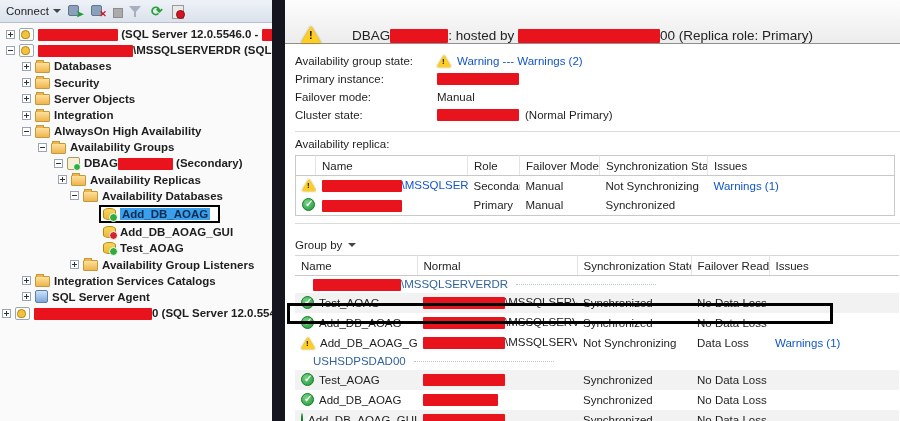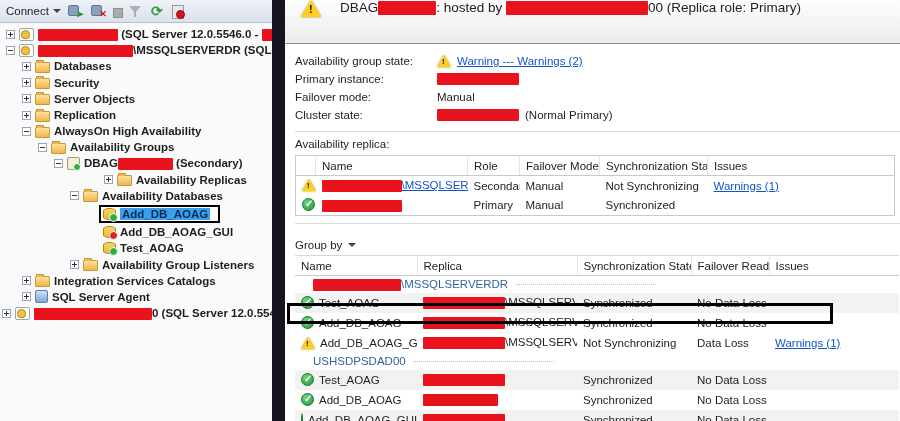--- a/index.html
+++ b/index.html
@@ -47,34 +47,34 @@
   .agent-icon { flex:0 0 13px; width:13px; height:13px; background:linear-gradient(#cfe3f6,#7da7d9); border:1px solid #5a7eae; border-radius:2px; }
 
   .sel-box { display:inline-flex; align-items:center; border:2px solid #000; padding:1px 8px 1px 2px; background:#fff; }
   .sel-label { background:#3aa0ee; color:#0a2c4e; padding:0 2px; margin-left:4px; }
 
   
   .v-divider { width:13px; height:421px; background:#14151e; flex:0 0 13px; }
 
   
   .dashboard { flex:1; height:421px; background:#fff; overflow:hidden; }
-  .dash-header { height:44px; display:flex; align-items:flex-start; gap:19px; padding-left:16px;
+  .dash-header { height:44px; display:flex; align-items:flex-end; gap:31px; padding-left:16px;
     background:linear-gradient(#fdfdfd,#ececec); border-bottom:1px solid #8f8f8f; }
   .dash-title { font-size:13.5px; color:#222; }
 
   .warn-tri { position:relative; display:inline-block; width:0; height:0;
     border-left:10px solid transparent; border-right:10px solid transparent; border-bottom:17px solid #ffce21;
     filter:drop-shadow(0 0 1px #a98a00); }
   .warn-tri:after { content:"!"; position:absolute; left:-2px; top:3px; font-size:11px; font-weight:bold; color:#111; }
   .warn-tri.small { border-left-width:7px; border-right-width:7px; border-bottom-width:12px; }
   .warn-tri.small:after { left:-2px; top:2px; font-size:8px; }
   .ok-circle { display:inline-block; width:13px; height:13px; border-radius:50%; background:radial-gradient(circle at 35% 30%, #6fd47f, #23973a); border:1px solid #1a7a2c; position:relative; }
   .ok-circle:after { content:"\2713"; position:absolute; left:2px; top:-1px; color:#fff; font-size:10px; font-weight:bold; }
 
-  a.lnk { color:#1155cc; text-decoration:underline; cursor:pointer; }
+  a.lnk { color:#1155cc; cursor:pointer; }
 
   .dash-body { padding:8px 0 0 10px; }
   .field-row { display:flex; align-items:center; height:18px; }
   .field-label { width:142px; flex:0 0 142px; }
   .field-val { display:flex; align-items:center; gap:6px; }
 
   .section { border-top:1px solid #dcdcdc; margin-top:7px; padding-top:6px; }
   .sec-title { margin-bottom:5px; }
 
   table.grid { border-collapse:collapse; table-layout:fixed; }
@@ -141,38 +141,38 @@
       <span class="t-label">Security</span>
     </div>
     <div class="tree-row" style="padding-left:22px">
       <span class="exp plus"></span>
         <span class="folder-icon"></span>
       <span class="t-label">Server Objects</span>
     </div>
     <div class="tree-row" style="padding-left:22px">
       <span class="exp plus"></span>
         <span class="folder-icon"></span>
-      <span class="t-label">Replication</span>
+      <span class="t-label">Integration</span>
     </div>
     <div class="tree-row" style="padding-left:22px">
       <span class="exp"></span>
         <span class="folder-icon"></span>
       <span class="t-label">AlwaysOn High Availability</span>
     </div>
     <div class="tree-row" style="padding-left:38px">
       <span class="exp"></span>
         <span class="folder-icon"></span>
       <span class="t-label">Availability Groups</span>
     </div>
     <div class="tree-row" style="padding-left:54px">
       <span class="exp"></span>
         <span class="ag-icon"></span>
       <span class="t-label"><span>DBAG</span><span class="redact" style="width:55px"></span><span> (Secondary)</span></span>
     </div>
-    <div class="tree-row" style="padding-left:104px">
+    <div class="tree-row" style="padding-left:58px">
       <span class="exp plus"></span>
         <span class="folder-icon"></span>
       <span class="t-label">Availability Replicas</span>
     </div>
     <div class="tree-row" style="padding-left:70px">
       <span class="exp"></span>
         <span class="folder-icon"></span>
       <span class="t-label">Availability Databases</span>
     </div>
     <div class="tree-row" style="padding-left:99px; height:20px">
@@ -300,21 +300,21 @@
         <colgroup>
             <col style="width:122px">
             <col style="width:160px">
             <col style="width:114px">
             <col style="width:78px">
             <col>
           </colgroup>
         <thead>
           <tr>
             <th>Name</th>
-            <th>Replica</th>
+            <th>Normal</th>
             <th>Synchronization State</th>
             <th>Failover Readi...</th>
             <th>Issues</th>
           </tr>
         </thead>
         <tbody>
           <tr class="group-row">
             <td colspan="5"><span class="group-line"><span class="redact" style="width:88px"></span><span>\MSSQLSERVERDR</span></span><span class="dotted"></span></td>
           </tr>
           <tr class="stripe">

